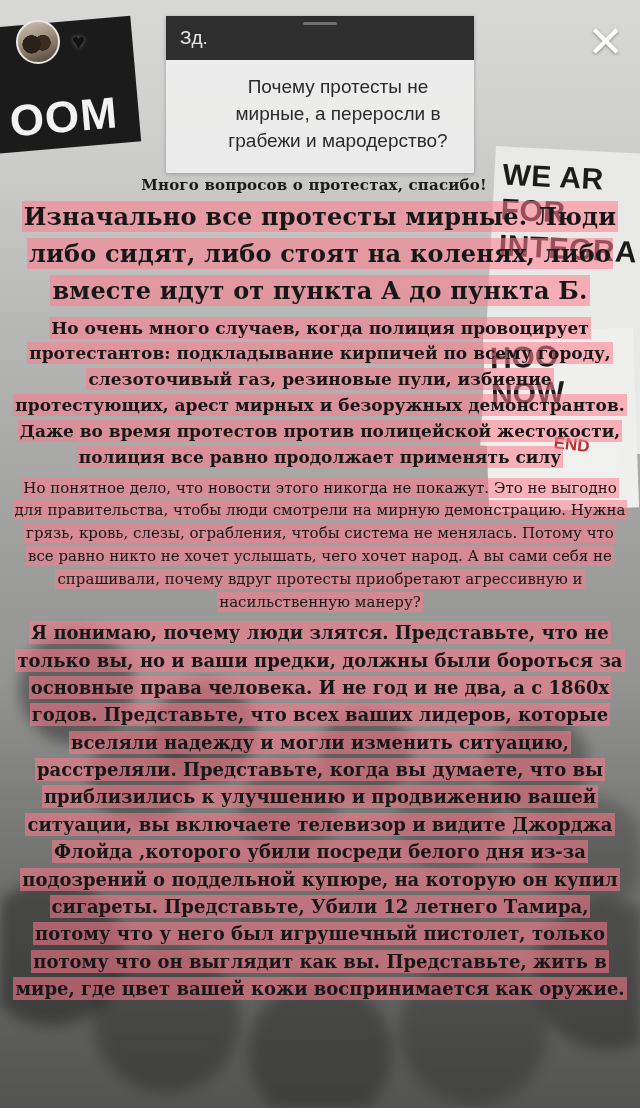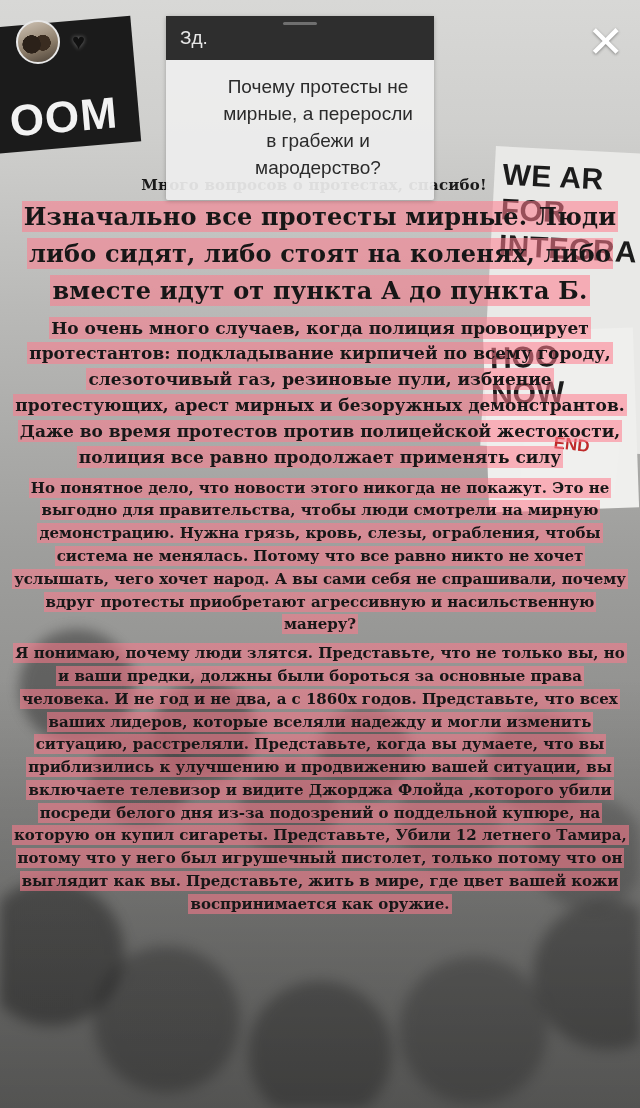--- a/index.html
+++ b/index.html
@@ -151,21 +151,21 @@
     line-height: 34px;
     text-shadow: 0 1px 3px rgba(0,0,0,.4);
     cursor: pointer;
   }
 
   
   .qcard {
     position: absolute;
     top: 16px;
     left: 166px;
-    width: 268px;
+    width: 308px;
     background: rgba(238,238,238,.92);
     border-radius: 2px;
     z-index: 15;
     box-shadow: 0 1px 4px rgba(0,0,0,.25);
   }
   .qcard-head {
     background: #2e2e2e;
     color: #e7e7e7;
     height: 44px;
     display: flex;
@@ -222,22 +222,22 @@
     display: inline;
     background: rgba(255,122,140,.55);
     box-decoration-break: clone;
     -webkit-box-decoration-break: clone;
     padding: 1px 2px;
     line-height: 1.52;
   }
   .p-lead { font-size: 24px; font-weight: 700; letter-spacing: .2px; }
   .p-lead span.ln { line-height: 1.55; }
   .p-big  { font-size: 17px; font-weight: 700; }
-  .p-mid  { font-size: 15px; font-weight: 700; text-align: center; }
-  .p-sm   { font-size: 15px; font-weight: 700; }
+  .p-mid  { font-size: 15px; font-weight: 400; text-align: center; }
+  .p-sm   { font-size: 18px; font-weight: 700; }
 </style>
 </head>
 <body>
 
 <div class="story">
 
   <div class="bg"></div>
   <div class="placard-left">OOM</div>
   <div class="placard-right">WE AR FOR INTEGRA</div>
   <div class="placard-right2">HOO NOW</div>

